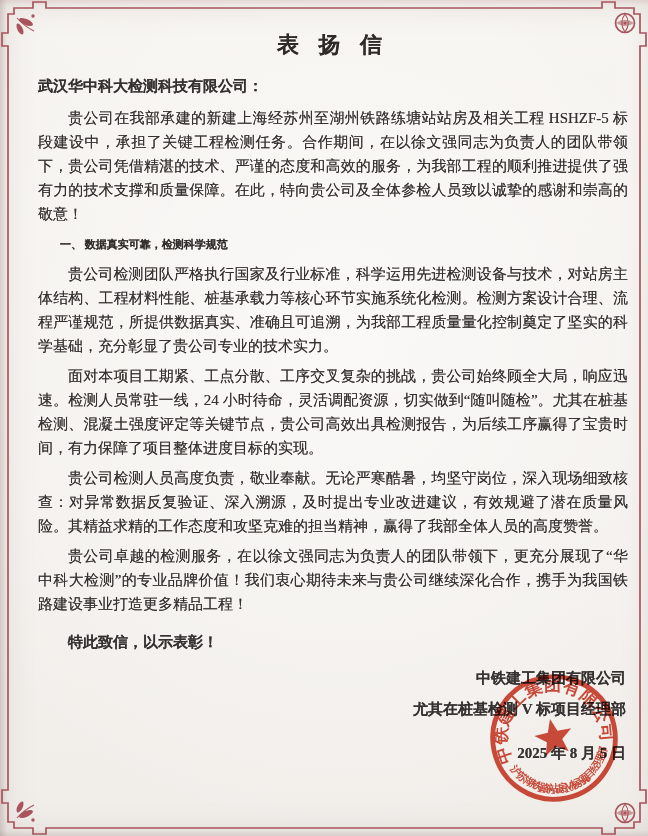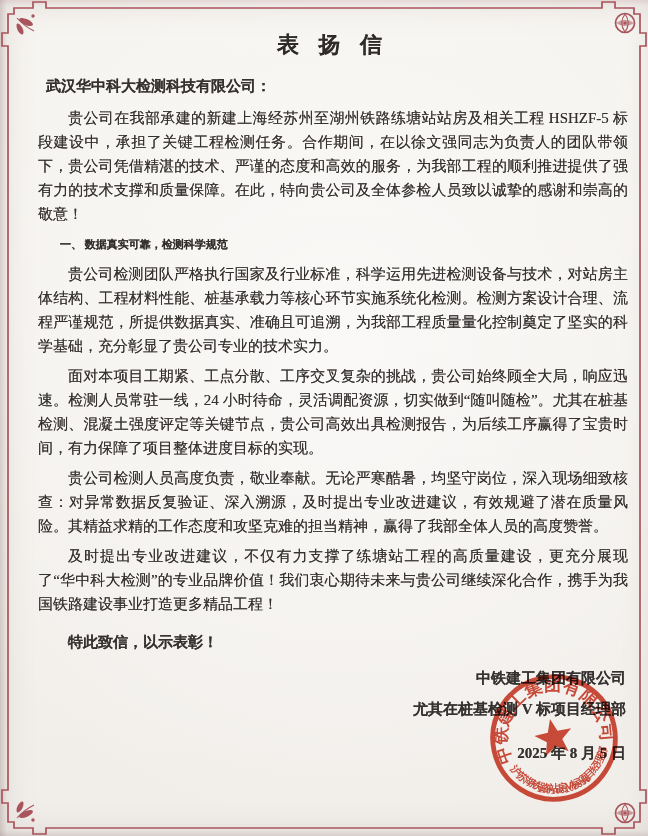--- a/index.html
+++ b/index.html
@@ -19,21 +19,21 @@
   }
   svg.frame{position:absolute;inset:0;pointer-events:none;}
   svg.frame .ln{stroke:var(--frame,#a9545c);stroke-width:1.7;fill:none;}
   svg.frame .fl{fill:var(--frame,#a9545c);stroke:none;}
   svg.frame .fl2{fill:var(--frame,#a9545c);opacity:.55;stroke:none;}
 
   .content{position:absolute;left:38px;right:28px;top:22px;
     text-shadow:0 0 .6px rgba(60,54,50,.75);}
   .title{margin:8px 0 14px;text-align:center;font-size:22px;font-weight:bold;
     letter-spacing:7px;color:#2e2b29;}
-  .addressee{margin:0 8px 8px;font-size:15px;font-weight:bold;line-height:24px;}
+  .addressee{margin:0 0 8px;font-size:15px;font-weight:bold;line-height:24px;}
   .para{margin:6px 0;font-size:15px;line-height:24px;text-align:justify;
     text-indent:2em;}
   .sec{margin:4px 0 4px;font-size:11px;font-weight:bold;line-height:24px;
     text-indent:2em;color:#2e2b29;}
   .salute{margin-top:14px;font-weight:bold;}
   .signature{margin-top:12px;text-align:right;font-weight:bold;font-size:15px;
     padding-right:2px;}
   .signature p{margin:7px 0;line-height:24px;}
   .signature .date{margin-top:20px;}
 
@@ -82,21 +82,21 @@
 
     <p class="para">贵公司在我部承建的新建上海经苏州至湖州铁路练塘站站房及相关工程 HSHZF-5 标段建设中，承担了关键工程检测任务。合作期间，在以徐文强同志为负责人的团队带领下，贵公司凭借精湛的技术、严谨的态度和高效的服务，为我部工程的顺利推进提供了强有力的技术支撑和质量保障。在此，特向贵公司及全体参检人员致以诚挚的感谢和崇高的敬意！</p>
 
     <h2 class="sec">一、 数据真实可靠，检测科学规范</h2>
     <p class="para">贵公司检测团队严格执行国家及行业标准，科学运用先进检测设备与技术，对站房主体结构、工程材料性能、桩基承载力等核心环节实施系统化检测。检测方案设计合理、流程严谨规范，所提供数据真实、准确且可追溯，为我部工程质量量化控制奠定了坚实的科学基础，充分彰显了贵公司专业的技术实力。</p>
 
     <p class="para">面对本项目工期紧、工点分散、工序交叉复杂的挑战，贵公司始终顾全大局，响应迅速。检测人员常驻一线，24 小时待命，灵活调配资源，切实做到“随叫随检”。尤其在桩基检测、混凝土强度评定等关键节点，贵公司高效出具检测报告，为后续工序赢得了宝贵时间，有力保障了项目整体进度目标的实现。</p>
 
     <p class="para">贵公司检测人员高度负责，敬业奉献。无论严寒酷暑，均坚守岗位，深入现场细致核查：对异常数据反复验证、深入溯源，及时提出专业改进建议，有效规避了潜在质量风险。其精益求精的工作态度和攻坚克难的担当精神，赢得了我部全体人员的高度赞誉。</p>
 
-    <p class="para">及时提出专业改进建议，不仅有力支撑了练塘站工程的高质量建设，更充分展现了“华中科大检测”的专业品牌价值！我们衷心期待未来与贵公司继续深化合作，携手为我国铁路建设事业打造更多精品工程！</p>
+    <p class="para">贵公司卓越的检测服务，在以徐文强同志为负责人的团队带领下，更充分展现了“华中科大检测”的专业品牌价值！我们衷心期待未来与贵公司继续深化合作，携手为我国铁路建设事业打造更多精品工程！</p>
 
     <p class="para salute">特此致信，以示表彰！</p>
 
     <div class="signature">
       <p>中铁建工集团有限公司</p>
       <p>尤其在桩基检测 V 标项目经理部</p>
       <p class="date">2025 年 8 月 5 日</p>
     </div>
   </div>
 

